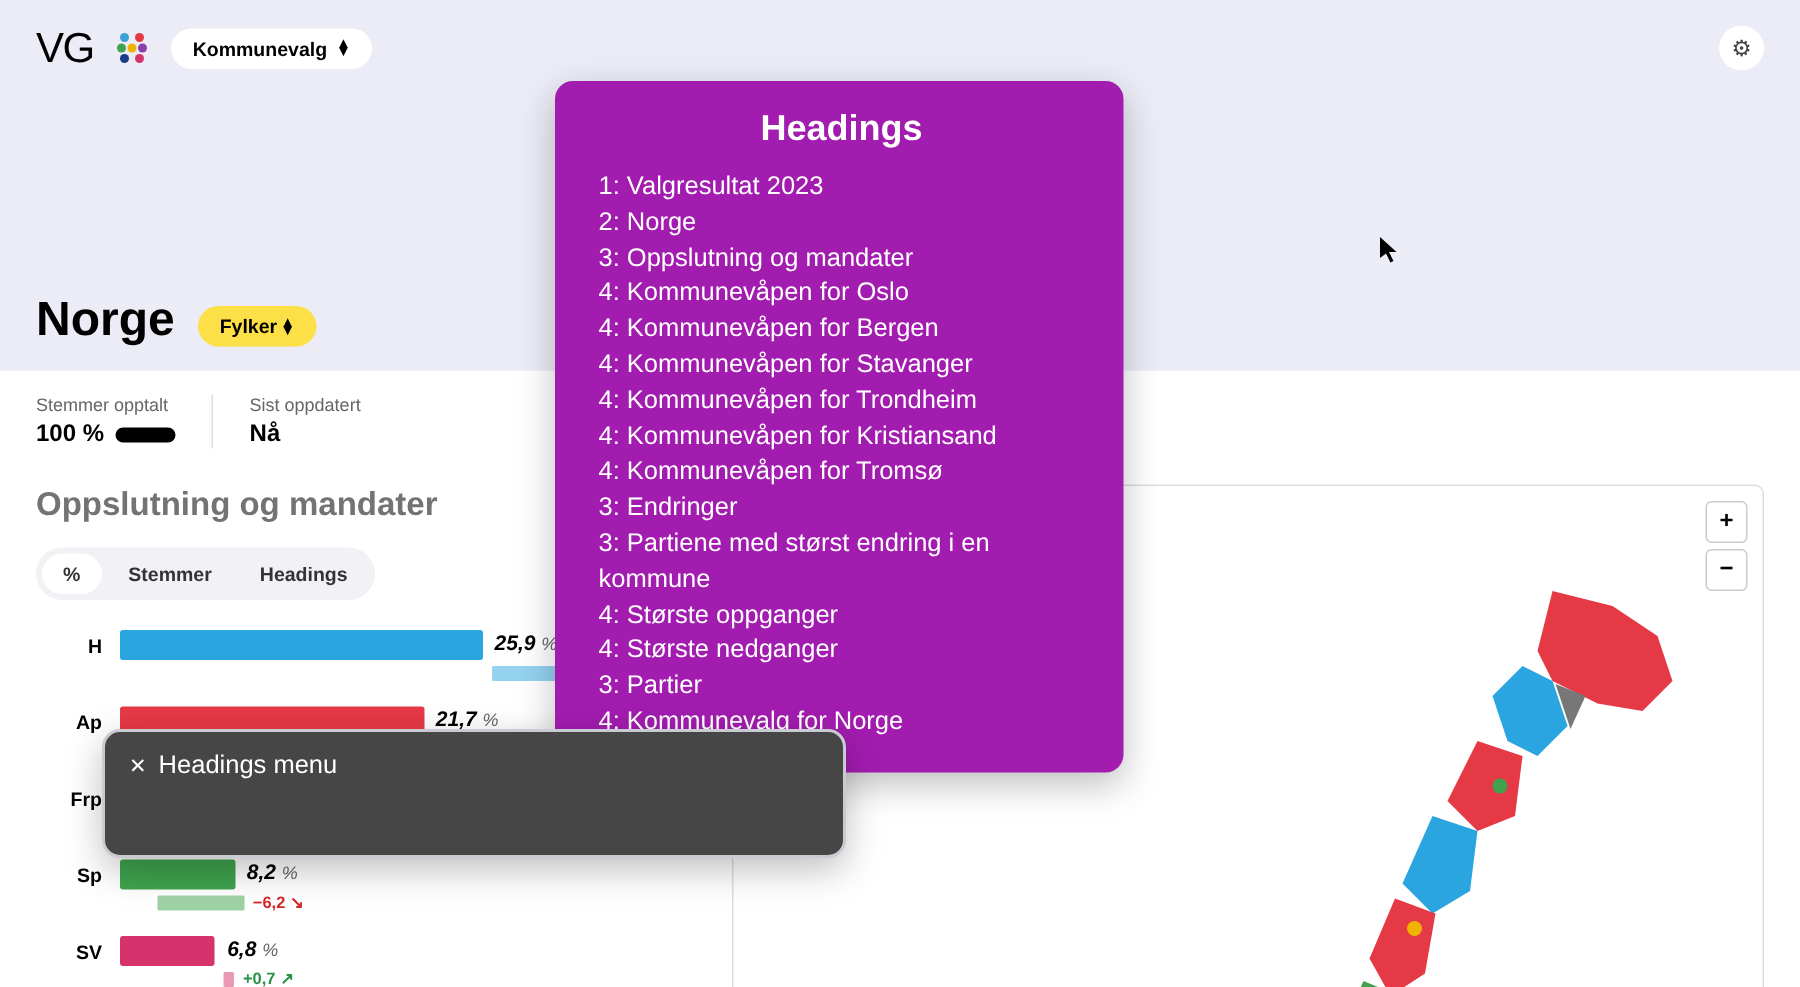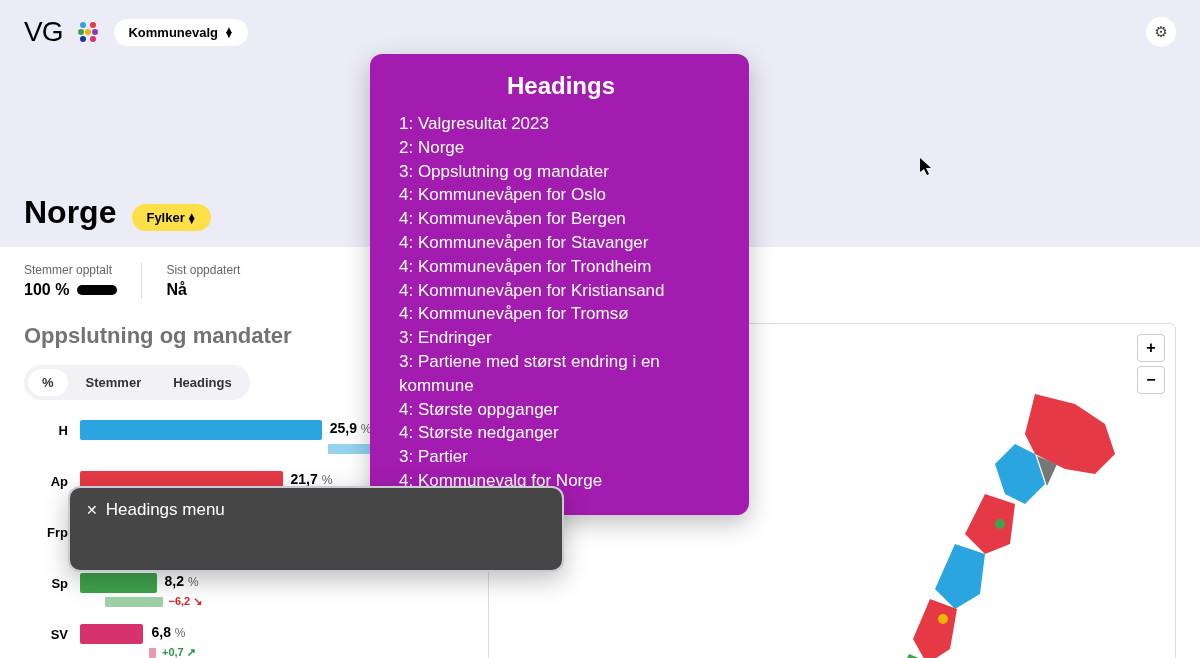--- a/index.html
+++ b/index.html
@@ -193,20 +193,21 @@
       height: 10px;
       border-radius: 1px;
       opacity: 0.5;
     }
     .pct-label {
       position: absolute;
       top: 0;
       font-size: 14px;
       font-weight: 700;
       color: #000;
+      font-style: italic;
     }
     .pct-label .pct-sign {
       font-weight: 400;
       color: #666;
       font-size: 12px;
     }
     .change-label {
       font-size: 11px;
       font-weight: 600;
     }

